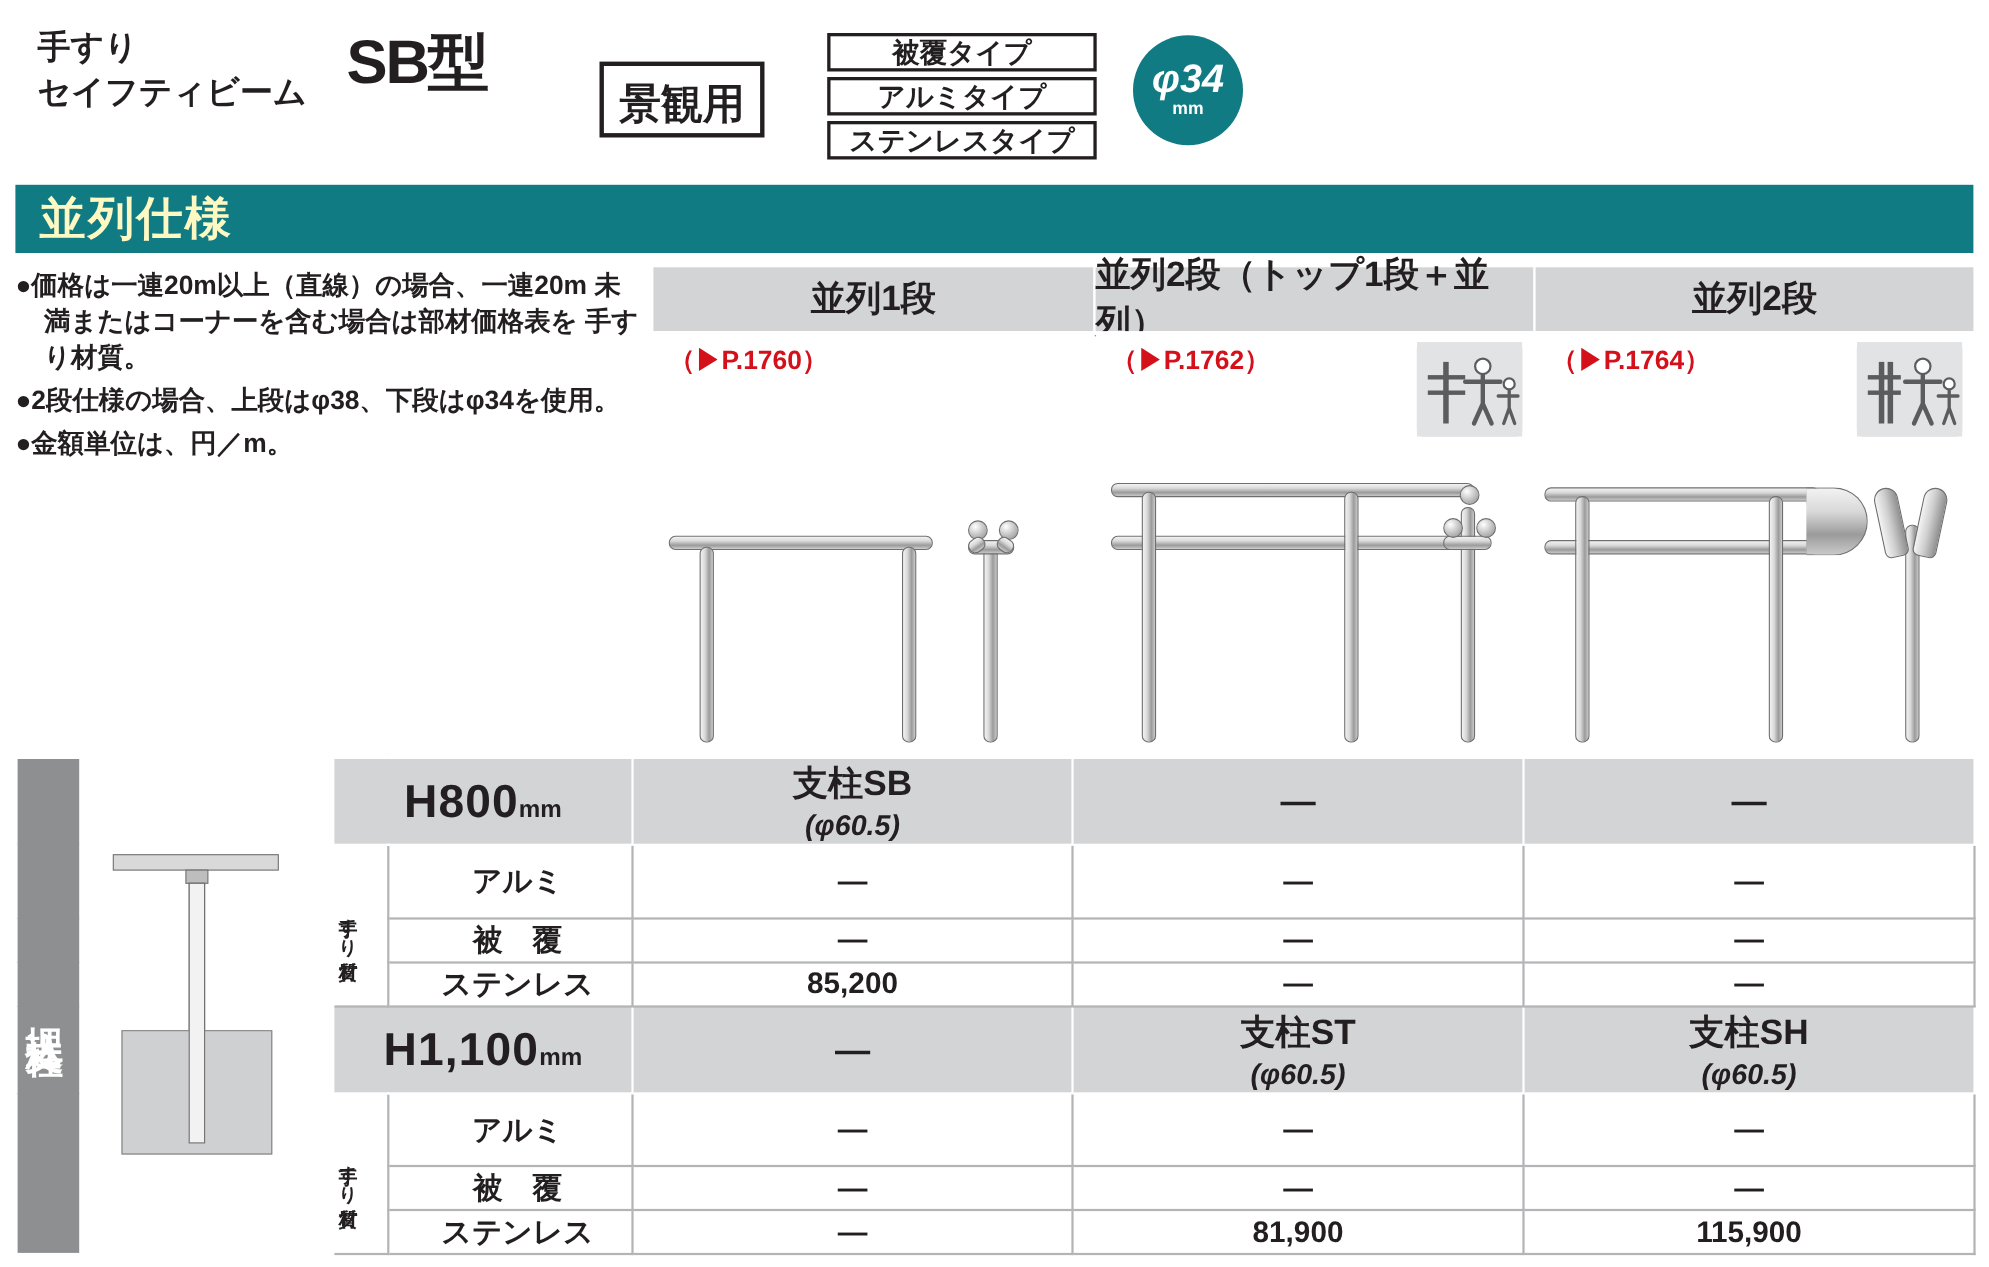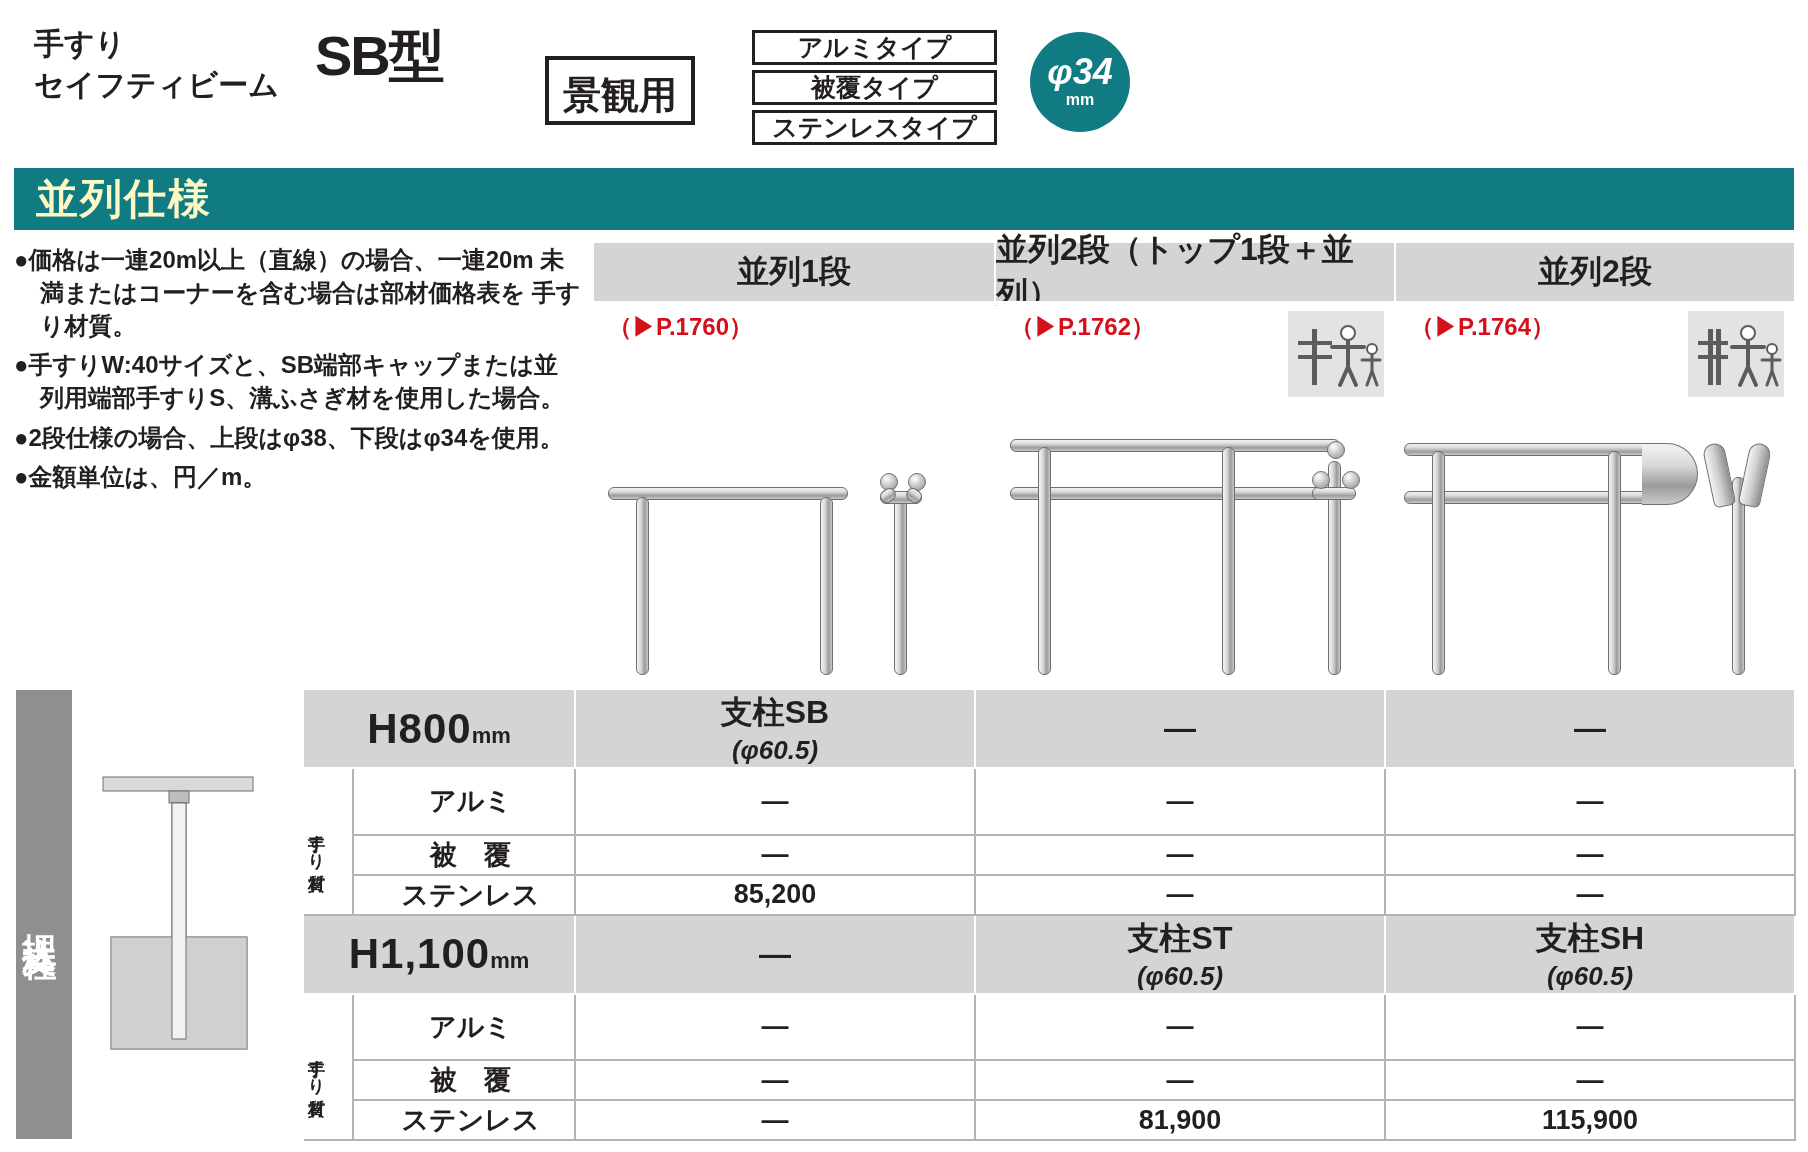--- a/index.html
+++ b/index.html
@@ -163,40 +163,39 @@
 
   <div class="header">
     <div class="title-sub">
       <div>手すり</div>
       <div>セイフティビーム</div>
     </div>
     <div class="title-main">SB型</div>
     <div class="title-badge">景観用</div>
 
     <div class="type-list">
+      <div class="row">被覆タイプ</div>
       <div class="row">アルミタイプ</div>
-      <div class="row">被覆タイプ</div>
       <div class="row">ステンレスタイプ</div>
     </div>
 
     <div class="dia-circle">
       <div class="big">φ34</div>
       <div class="sm">mm</div>
     </div>
   </div>
 
   <div class="section-bar">
     <div class="label">並列仕様</div>
   </div>
 
   <div class="upper">
 
     <div class="notes">
       <div class="n">●価格は一連20m以上（直線）の場合、一連20m 未満またはコーナーを含む場合は部材価格表を 手すり材質。</div>
-      <div class="n">●手すりW:40サイズと、SB端部キャップまたは並 列用端部手すりS、溝ふさぎ材を使用した場合。</div>
       <div class="n">●2段仕様の場合、上段はφ38、下段はφ34を使用。</div>
       <div class="n">●金額単位は、円／m。</div>
     </div>
 
     <div class="colwrap">
 
       <div class="col">
         <div class="head">並列1段</div>
         <div class="body">
           <div class="pageref">（▶P.1760）</div>

